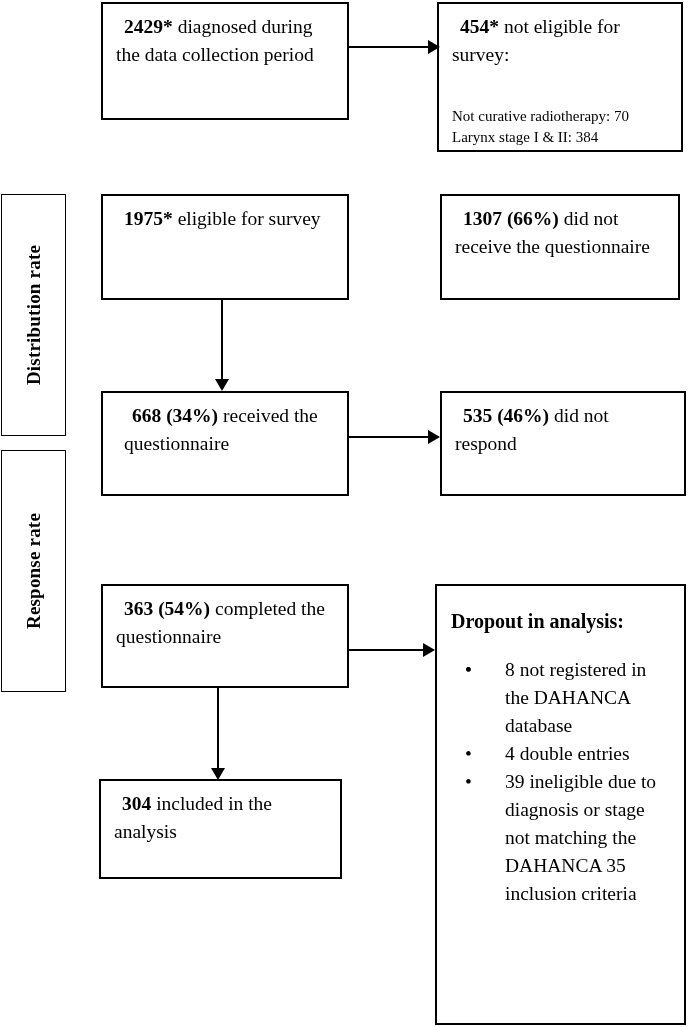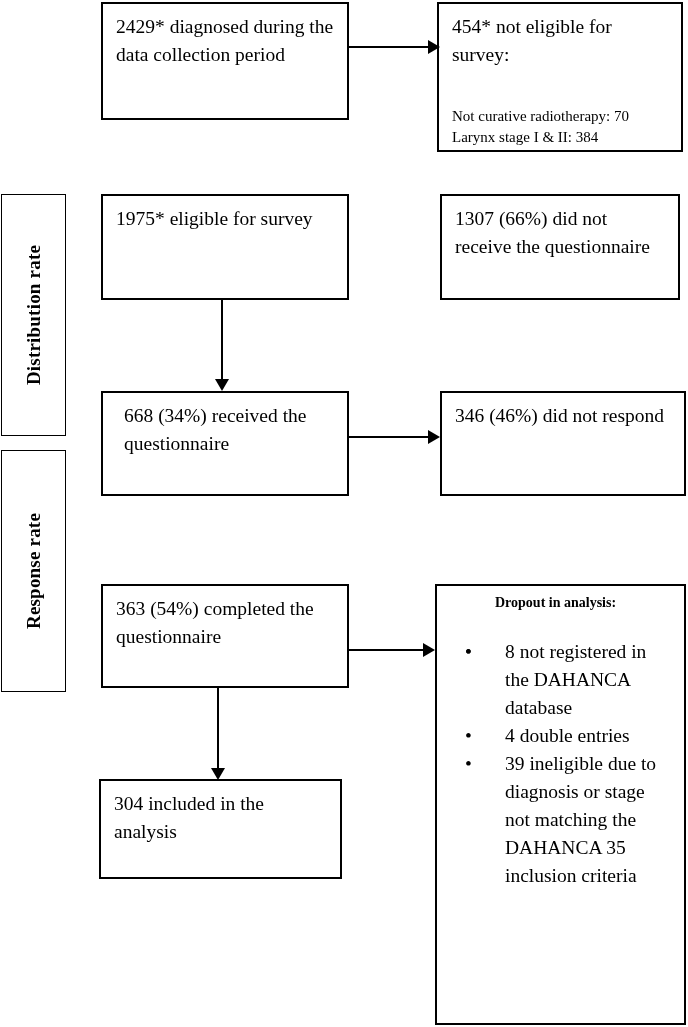--- a/index.html
+++ b/index.html
@@ -23,21 +23,21 @@
     border: 2px solid #000000;
     background: #ffffff;
   }
 
   .box-text {
     font-size: 19.5px;
     line-height: 28px;
     padding: 9px 12px 0 13px;
   }
 
-  .b { font-weight: normal; }
+  .b { font-weight: bold; margin-left: 8px; }
 
   .sub-lines {
     font-size: 15px;
     line-height: 21px;
     padding: 1px 12px 0 13px;
     margin-top: 36px;
   }
   .sub-lines div { white-space: nowrap; }
 
   
@@ -54,25 +54,24 @@
     transform: translate(-50%, -50%) rotate(-90deg);
     transform-origin: center center;
     white-space: nowrap;
     font-weight: bold;
     font-size: 19px;
     letter-spacing: 0.2px;
   }
 
   
   .dropout-title {
-    font-size: 14px;
+    font-size: 20px;
     font-weight: bold;
     line-height: 26px;
-    padding: 4px 10px 0 14px;
-    margin-left: 44px;
+    padding: 22px 10px 0 14px;
   }
   .bullet-list {
     margin: 0;
     padding: 22px 8px 0 0;
     list-style: none;
   }
   .bullet-list li {
     position: relative;
     font-size: 19.5px;
     line-height: 28px;
@@ -159,21 +158,21 @@
   <div class="arrow-down" style="left:215px; top:379px;"></div>
 
   <div class="box" style="left:101px; top:391px; width:248px; height:105px;padding-left:8px;">
     <div class="box-text">
       <span class="b">668 (34%)</span><span> received the questionnaire</span>
     </div>
   </div>
 
   <div class="box" style="left:440px; top:391px; width:246px; height:105px;">
     <div class="box-text">
-      <span class="b">346 (46%)</span><span> did not respond</span>
+      <span class="b">535 (46%)</span><span> did not respond</span>
     </div>
   </div>
 
   <div class="conn h-line" style="left:349px; top:436px; width:80px;"></div>
   <div class="arrow-right" style="left:428px; top:430px;"></div>
 
   <div class="box" style="left:101px; top:584px; width:248px; height:104px;">
     <div class="box-text">
       <span class="b">363 (54%)</span><span> completed the questionnaire</span>
     </div>

